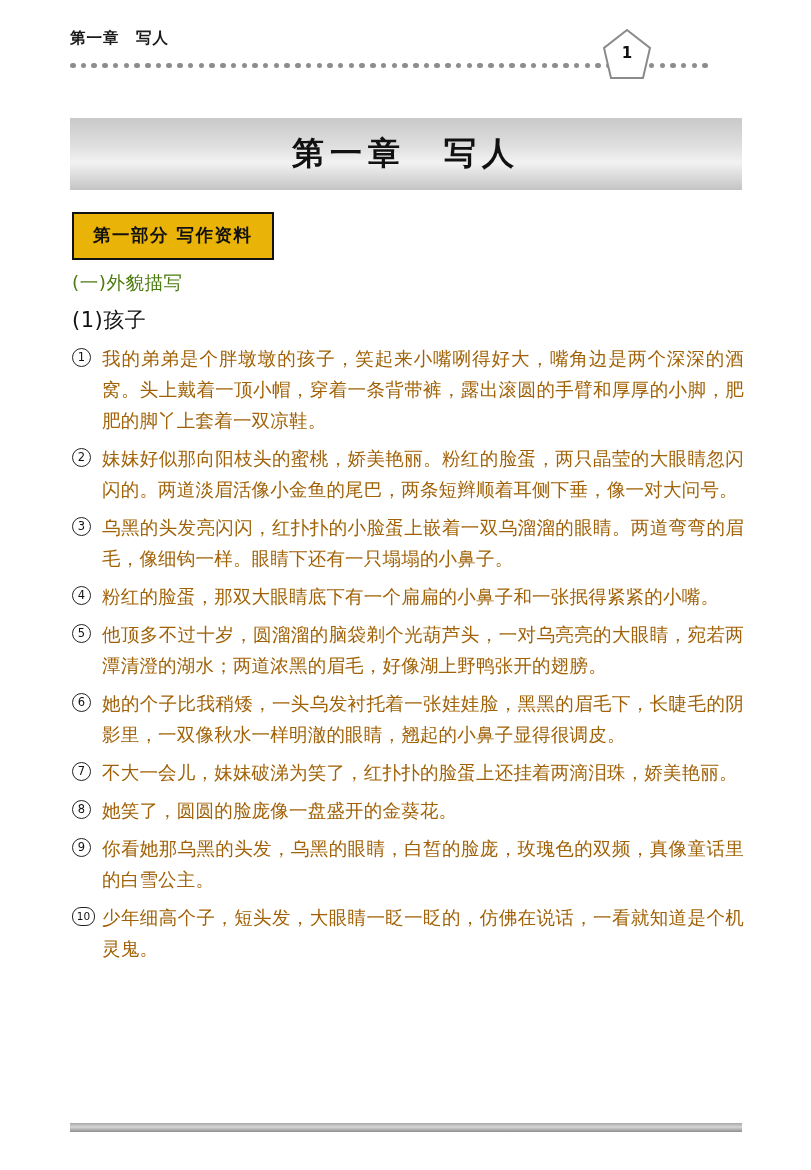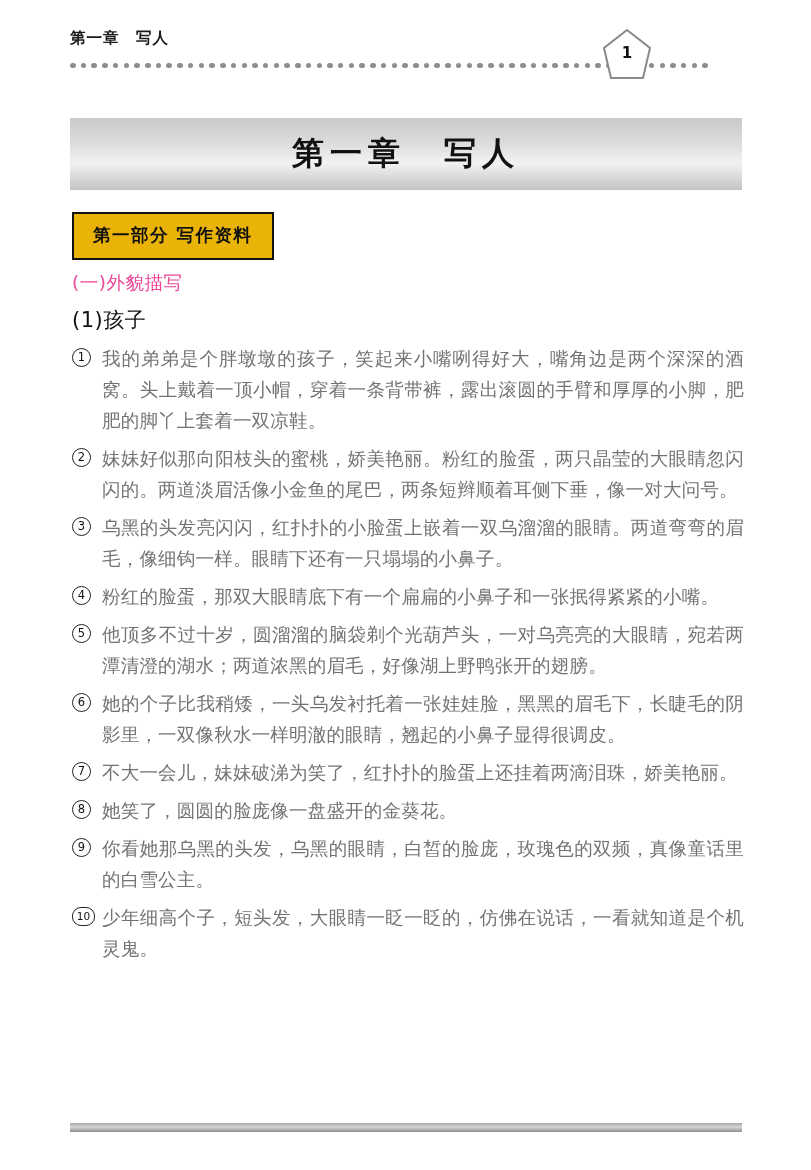--- a/index.html
+++ b/index.html
@@ -119,21 +119,21 @@
   
   .content {
     position: absolute;
     top: 270px;
     left: 72px;
     width: 672px;
   }
   .heading-1 {
     font-family: "DejaVu Sans", "Liberation Sans", sans-serif;
     font-size: 18.5px;
-    color: #ec4899;
+    color: #4d7c0f;
     margin: 0 0 11px 0;
     letter-spacing: 0.5px;
   }
   .heading-2 {
     font-family: "DejaVu Sans", "Liberation Sans", sans-serif;
     font-size: 21px;
     color: #111;
     margin: 0 0 9px 0;
     letter-spacing: 0.5px;
   }
@@ -167,21 +167,21 @@
   .marker.wide {
     width: 23px;
     font-size: 10.5px;
     border-radius: 9px;
     text-align: center;
   }
   .item-text {
     font-family: "DejaVu Sans", "Liberation Sans", sans-serif;
     font-size: 18.5px;
     line-height: 31px;
-    color: #737373;
+    color: #a16207;
     letter-spacing: 0.2px;
     text-align: justify;
     text-justify: inter-character;
     display: block;
   }
 
   
   .footer-rule {
     position: absolute;
     bottom: 38px;

